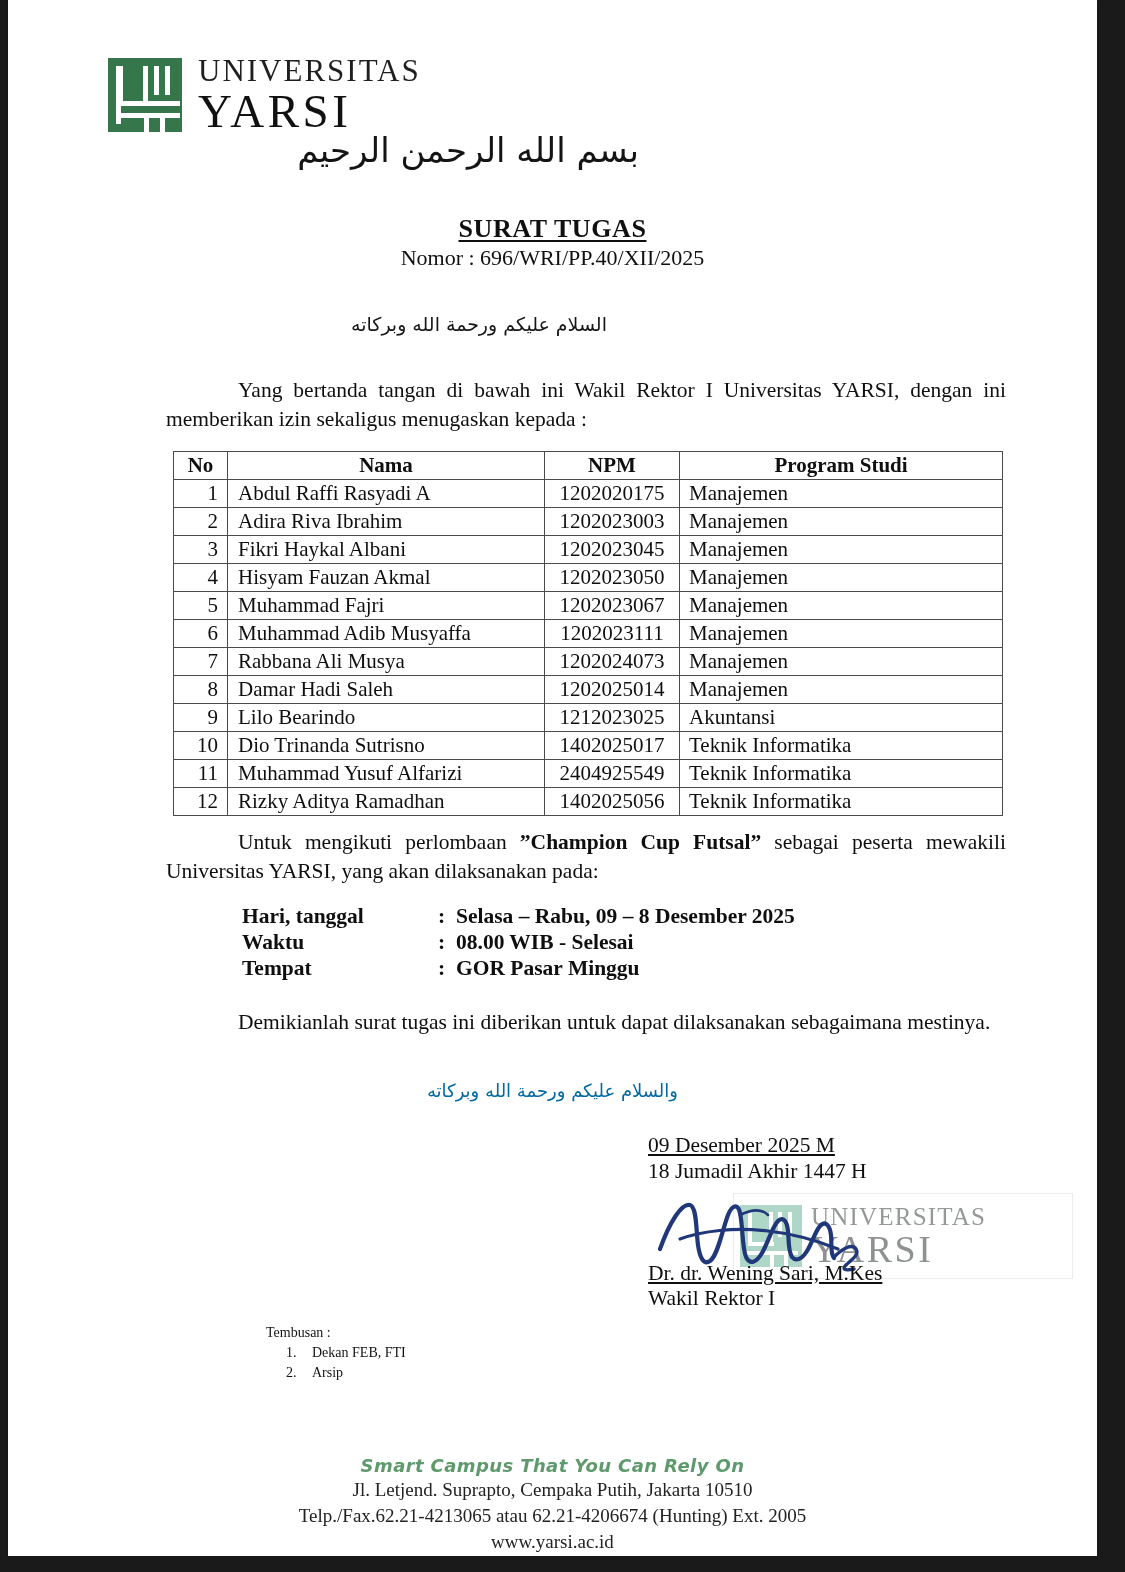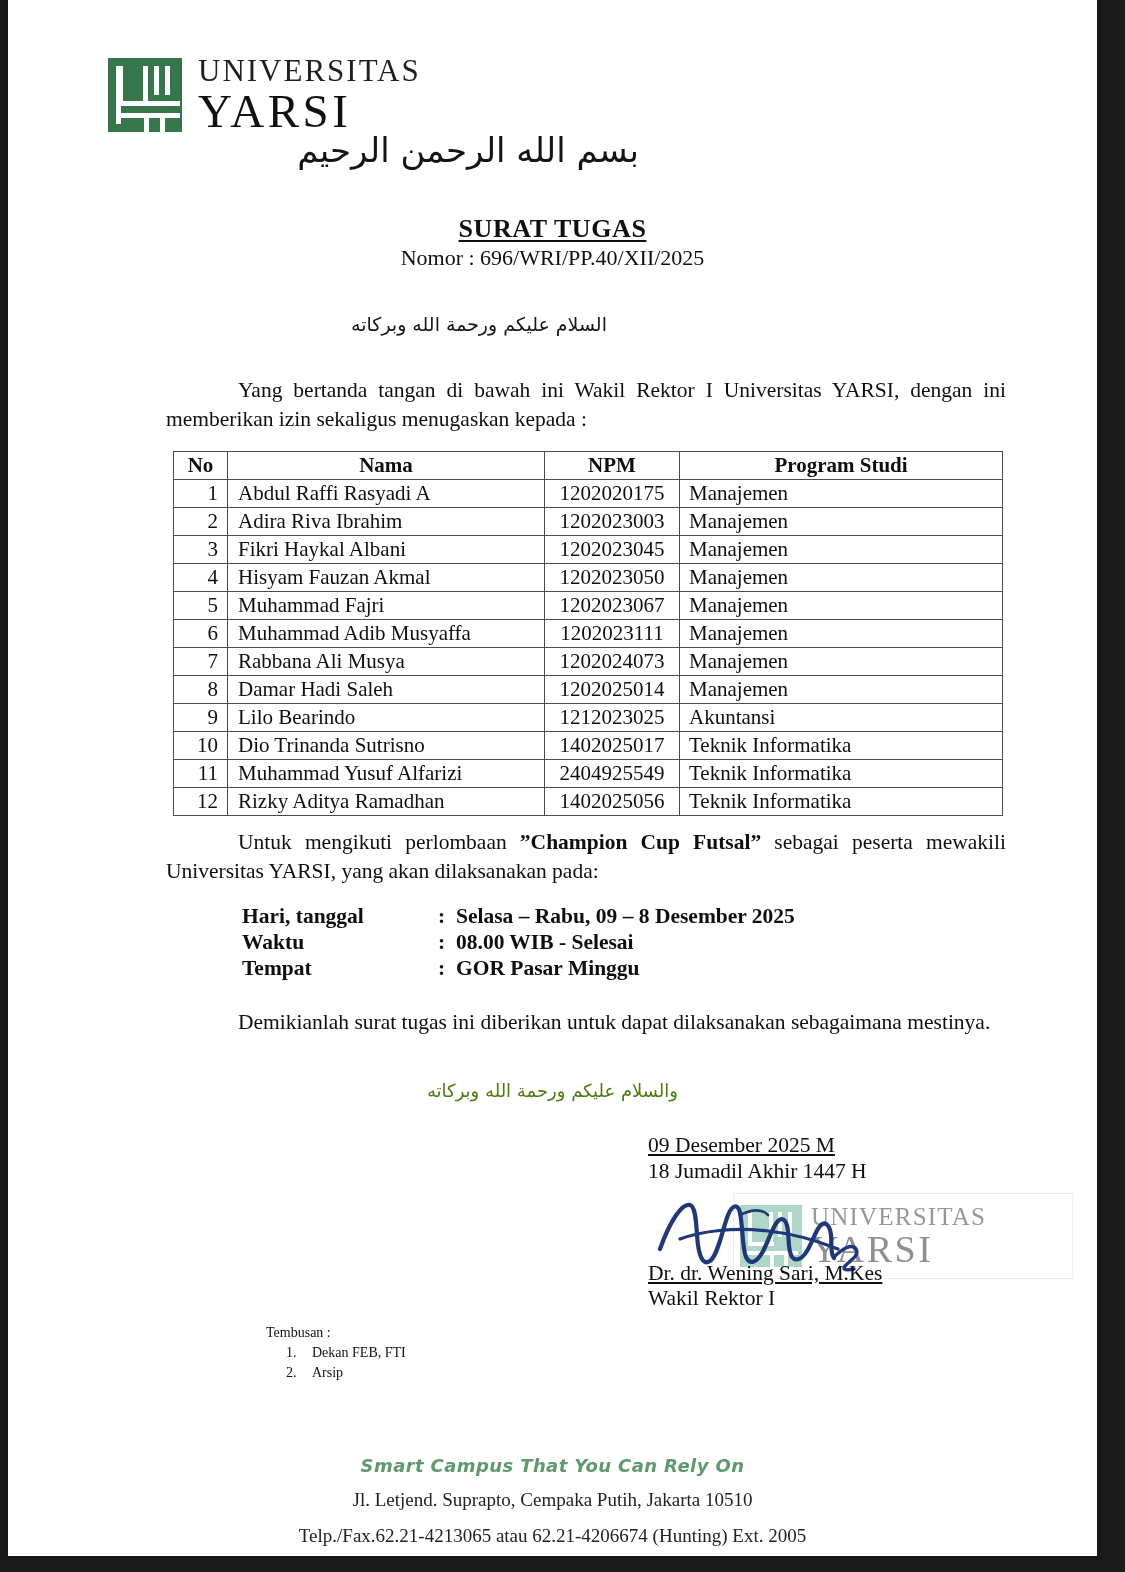--- a/index.html
+++ b/index.html
@@ -186,21 +186,21 @@
 
   
   #salam-close {
     position: absolute;
     left: 0;
     top: 1080px;
     width: 1089px;
     text-align: center;
     font-family: "DejaVu Sans", sans-serif;
     font-size: 18px;
-    color: #4d7c0f;
+    color: #0369a1;
     direction: rtl;
   }
 
   
   #signature {
     position: absolute;
     left: 640px;
     top: 1133px;
     width: 400px;
     font-size: 21.5px;
@@ -308,21 +308,21 @@
     font-family: "DejaVu Sans", sans-serif;
     font-size: 18px;
     font-weight: bold;
     font-style: italic;
     color: #5f9a6d;
     letter-spacing: 0.4px;
   }
   #footer .fline {
     font-size: 19px;
     line-height: 1.27;
-    margin-top: 12px;
+    margin-top: 2px;
     color: #222222;
   }
 </style>
 </head>
 <body>
 
 <div id="page">
 
   <div id="letterhead">
     <div class="logo-mark">

